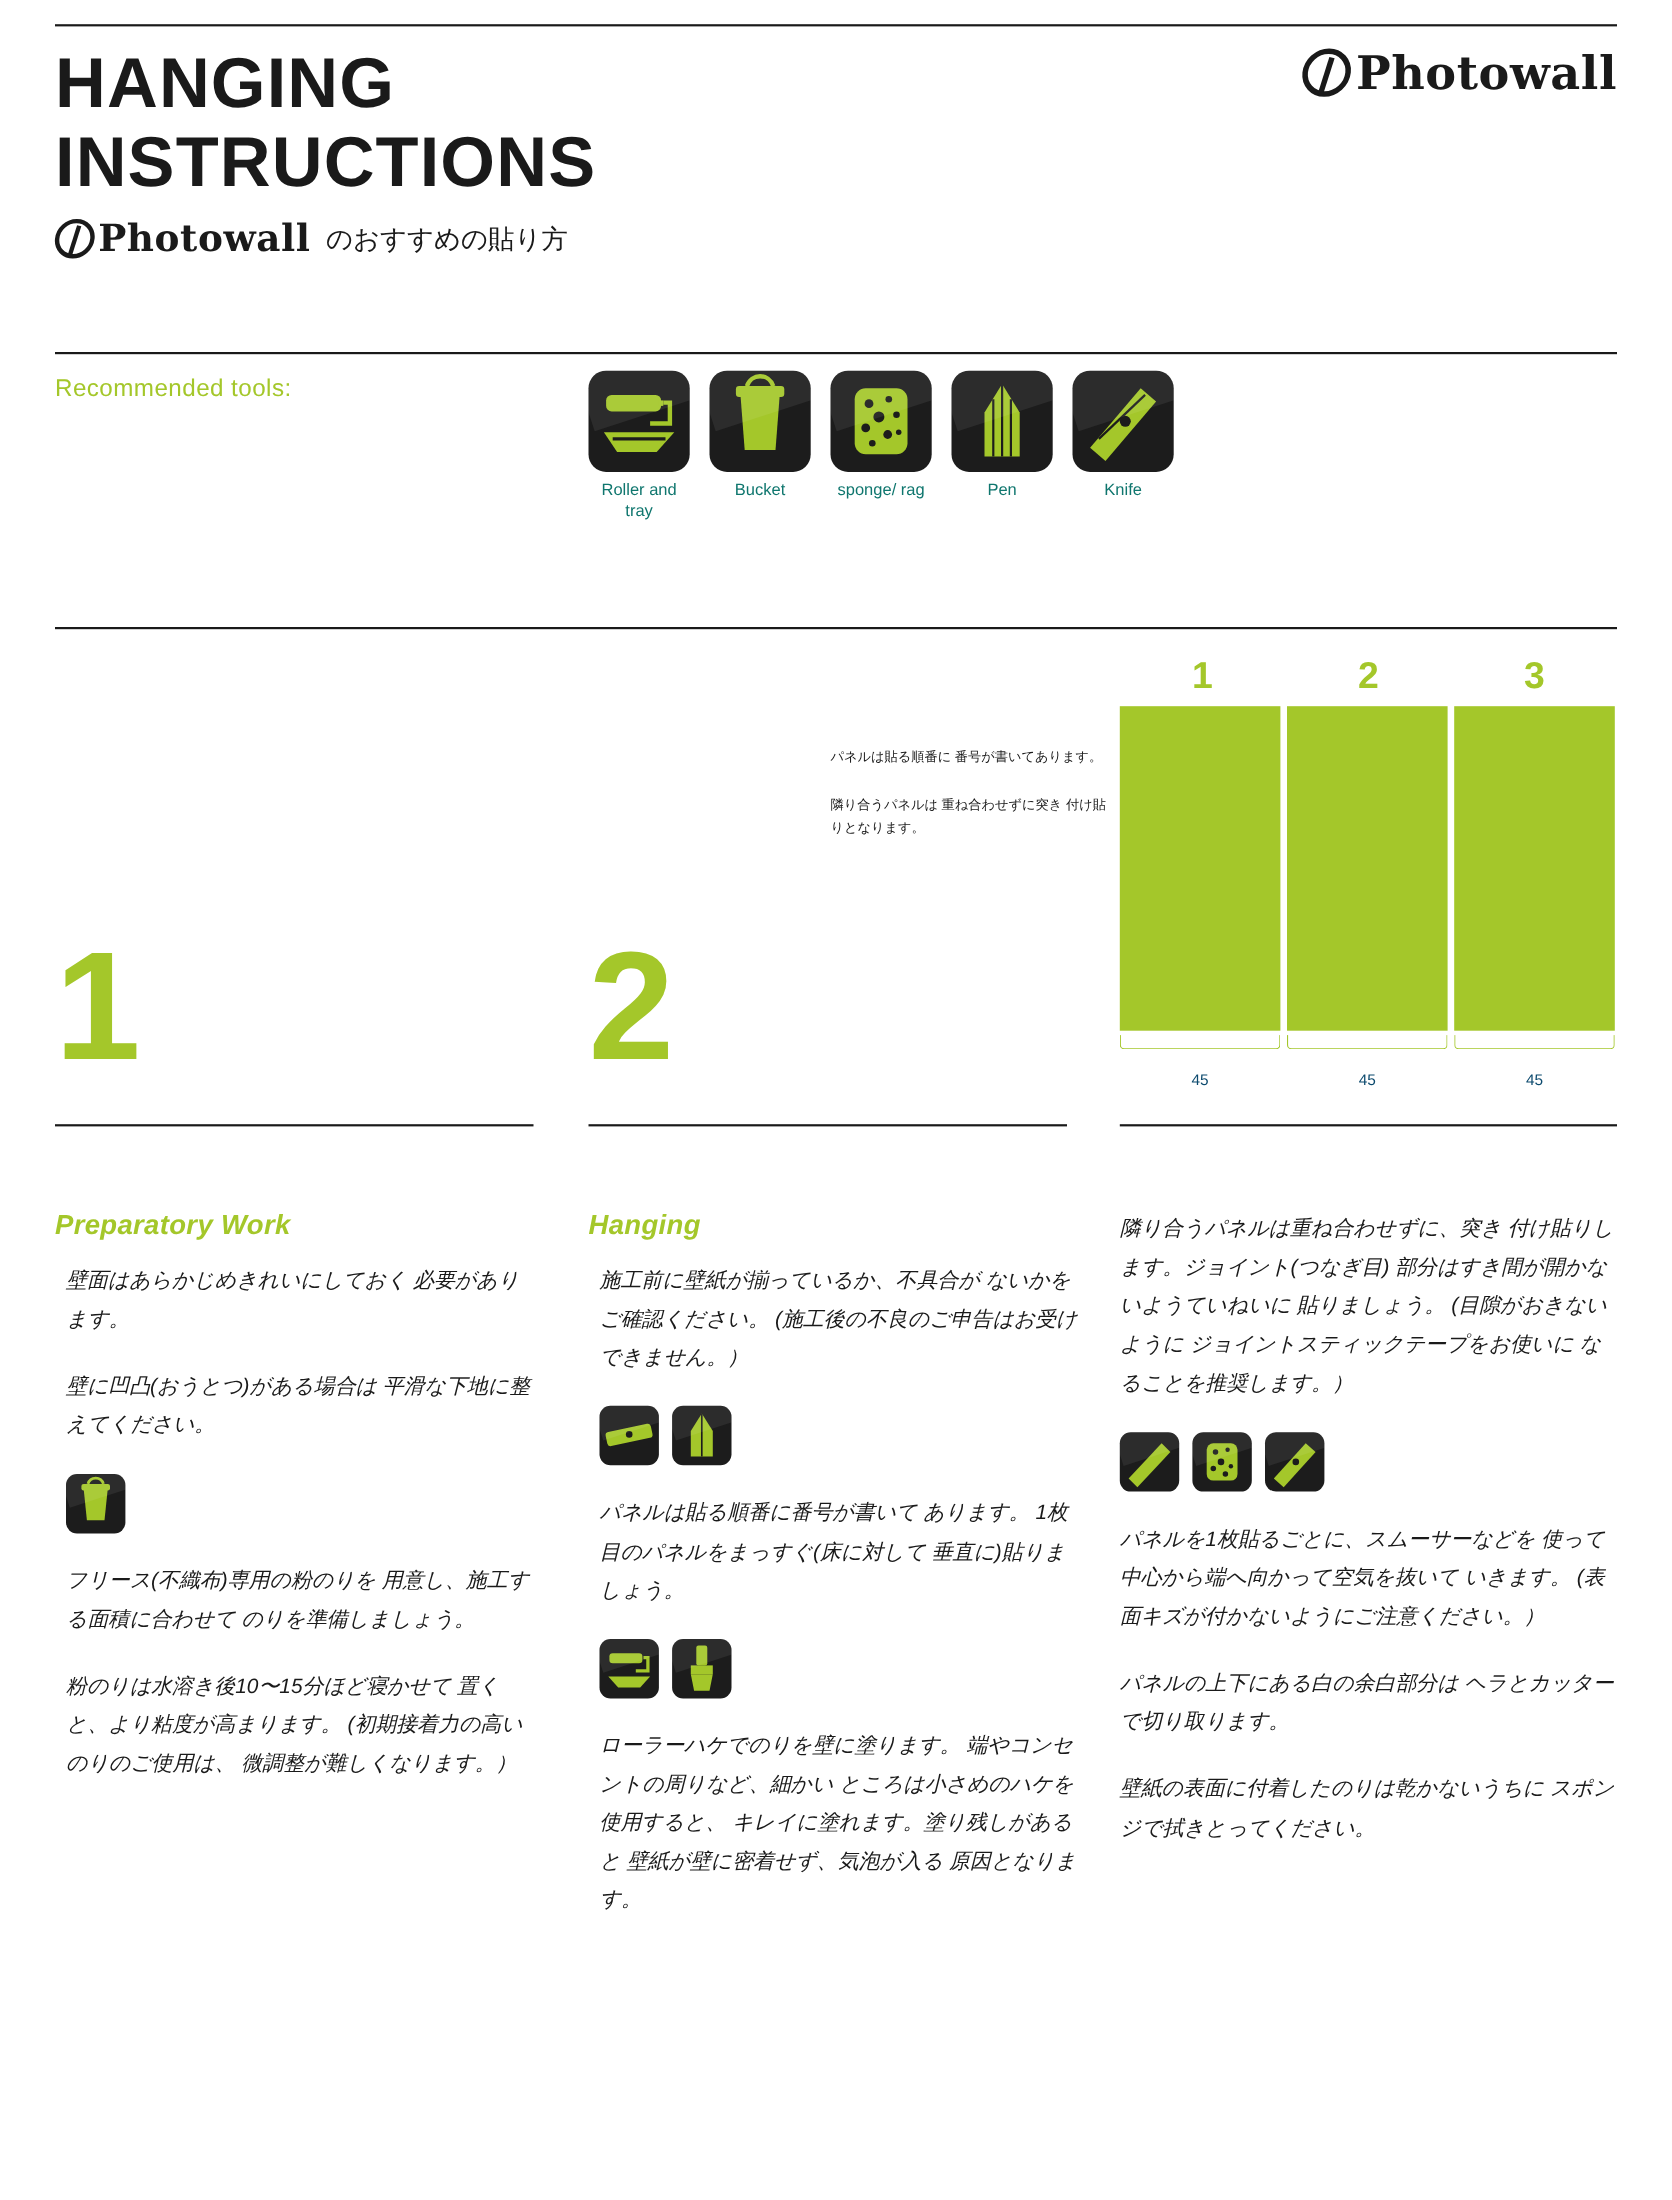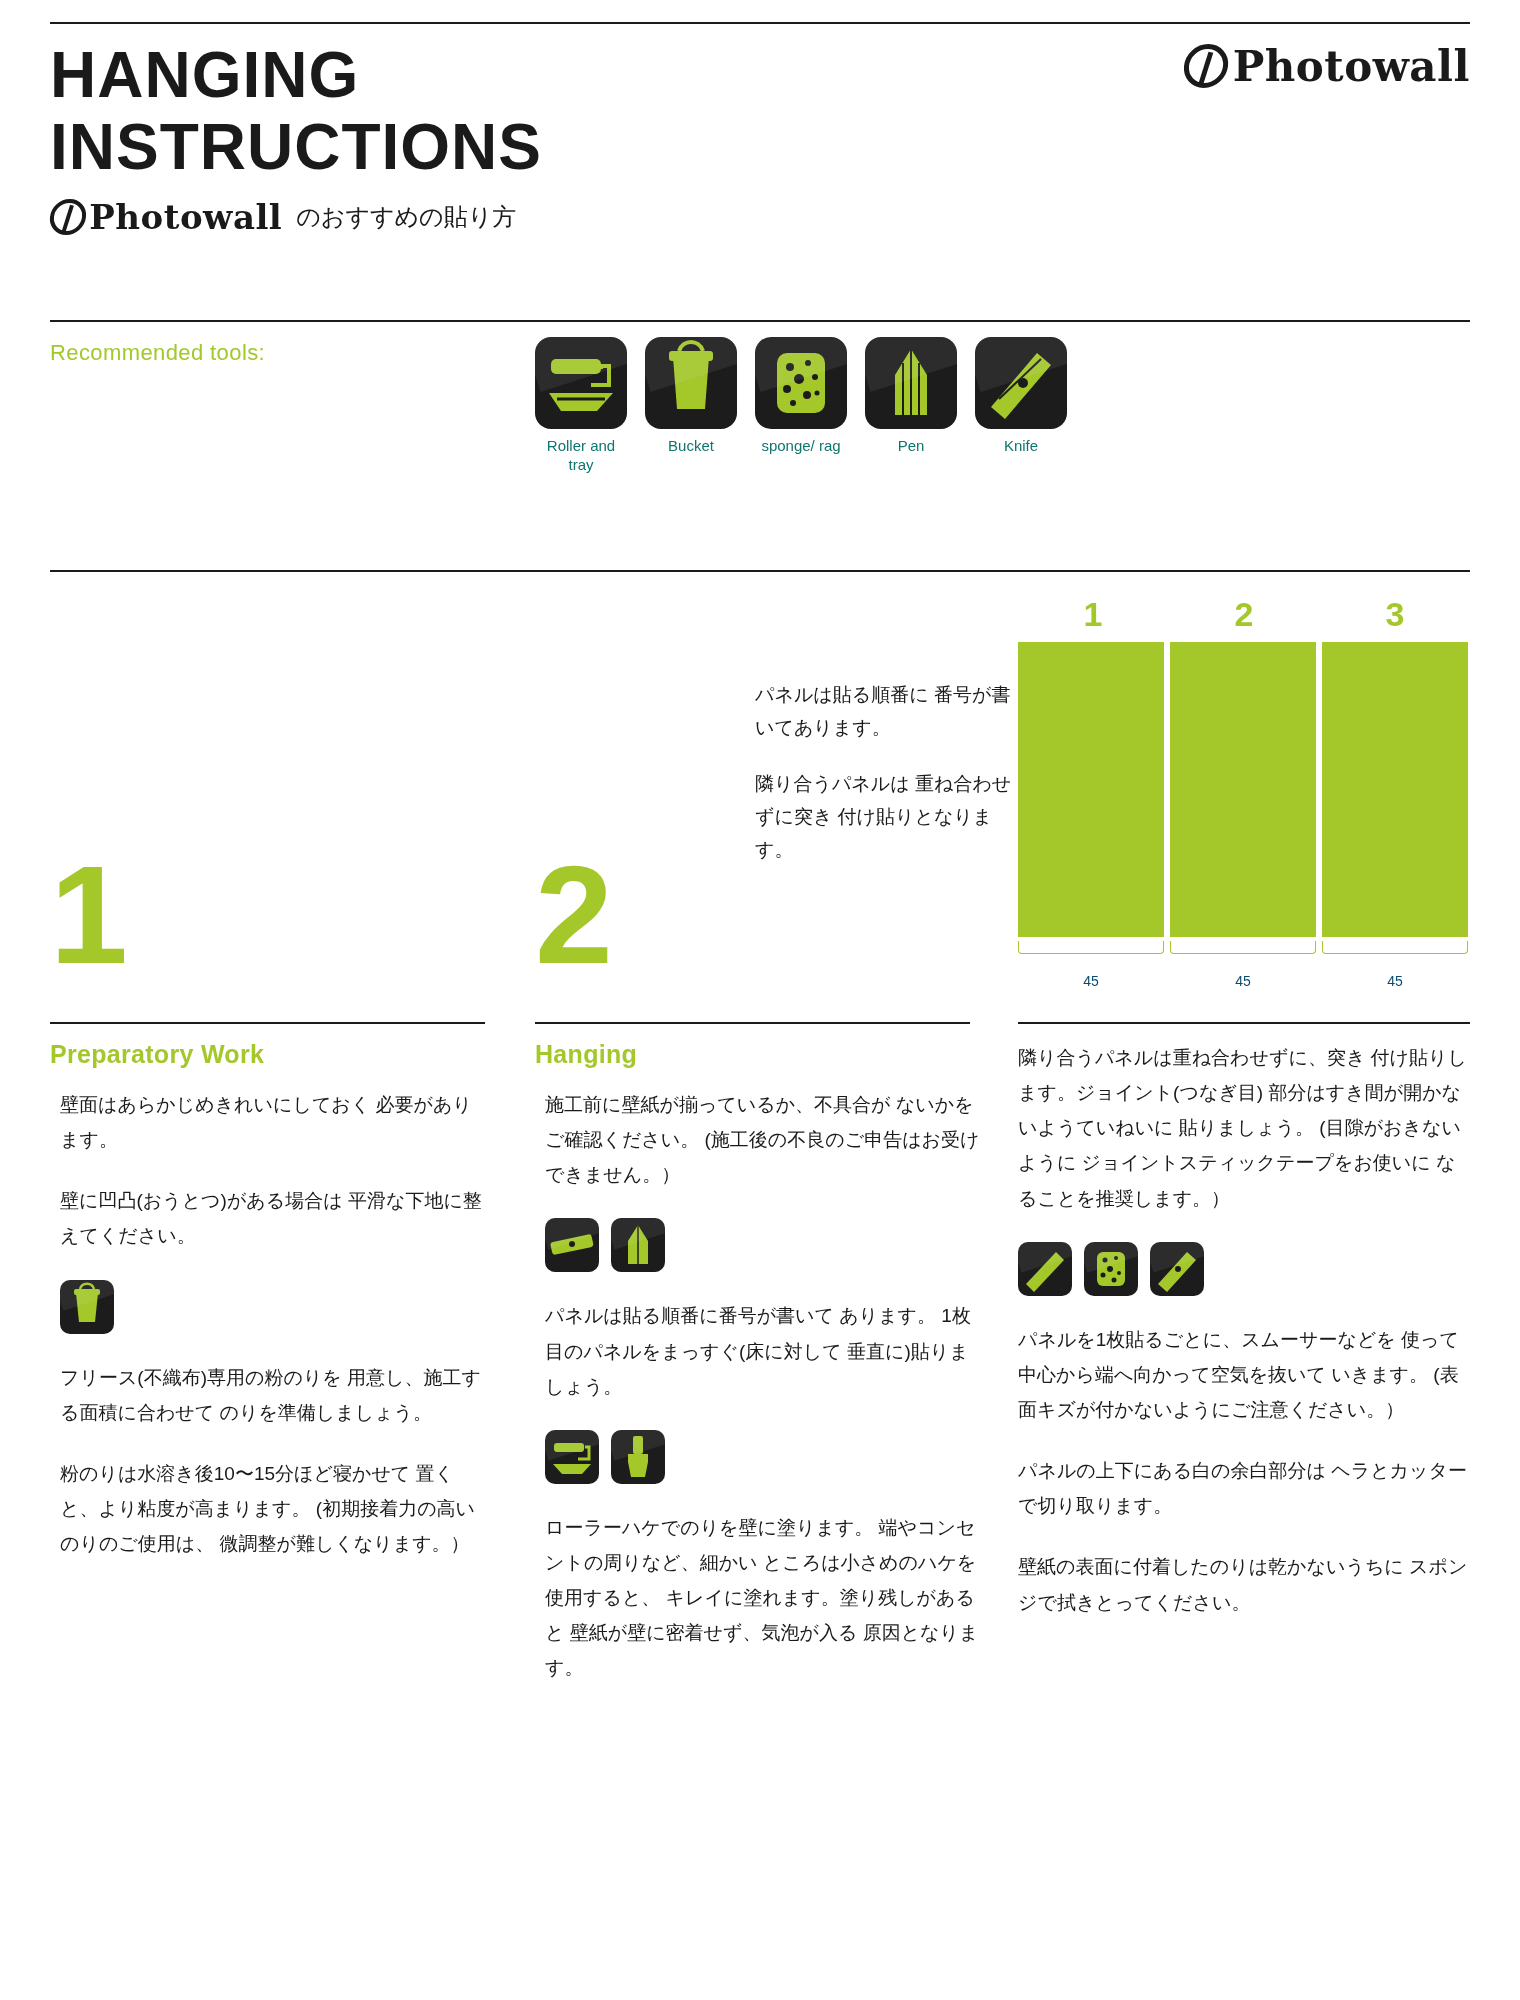--- a/index.html
+++ b/index.html
@@ -162,21 +162,21 @@
     line-height: 1;
   }
   #bignum1 { left: 50px; top: 845px; }
   #bignum2 { left: 535px; top: 845px; }
 
   .panel-note {
     position: absolute;
     left: 755px;
     top: 678px;
     width: 260px;
-    font-size: 19px;
+    font-size: 12px;
     line-height: 1.75;
     color: #1a1a1a;
   }
   .panel-note p { margin: 0 0 22px 0; }
   .panel-diagram {
     position: absolute;
     left: 1018px;
     top: 595px;
     width: 452px;
   }
@@ -229,21 +229,22 @@
     top: 1022px;
     height: 2px;
     background: #1a1a1a;
   }
   #rule-c1 { left: 50px; width: 435px; }
   #rule-c2 { left: 535px; width: 435px; }
   #rule-c3 { left: 1018px; width: 452px; }
 
   .col {
     position: absolute;
-    top: 1040px;
+    top: 1100px;
+    font-style: italic;
   }
   #col1 { left: 50px; width: 440px; }
   #col2 { left: 535px; width: 450px; }
   #col3 { left: 1018px; width: 455px; }
 
   .col-head {
     font-size: 25px;
     font-weight: bold;
     color: #a4c72a;
     margin: 0 0 18px 0;

